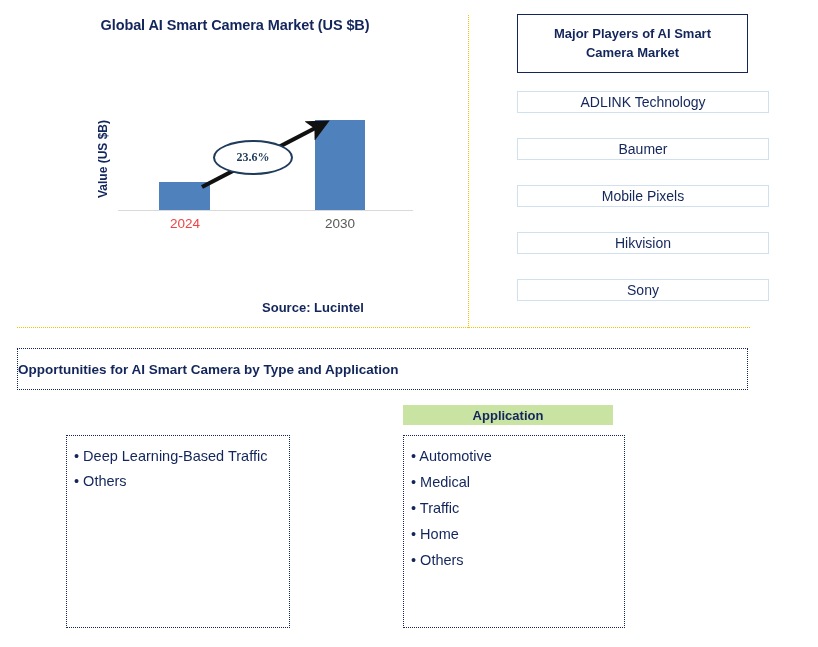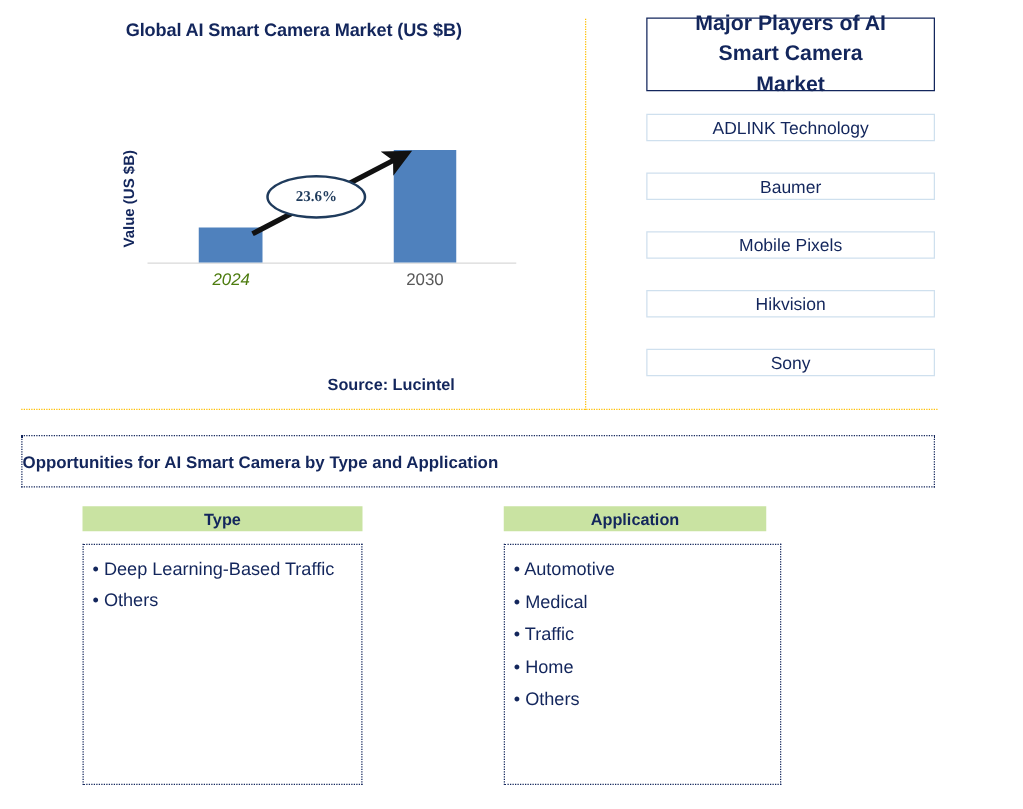--- a/index.html
+++ b/index.html
@@ -76,22 +76,21 @@
     width: 295px;
     height: 1px;
     background: #d9d9d9;
   }
   #x-tick-2024 {
     position: absolute;
     left: 145px; top: 216px;
     width: 80px;
     text-align: center;
     font-size: 13.5px;
-    color: #4d7c0f;
-    font-style: italic;
+    color: #ef4444;
   }
   #x-tick-2030 {
     position: absolute;
     left: 300px; top: 216px;
     width: 80px;
     text-align: center;
     font-size: 13.5px;
     color: #595959;
   }
   #cagr-arrow {
@@ -160,30 +159,30 @@
   }
   #players-header {
     box-sizing: border-box;
     width: 231px;
     height: 59px;
     border: 1.4px solid #13265c;
     display: flex;
     align-items: center;
     justify-content: center;
     text-align: center;
-    font-size: 17px;
+    font-size: 13px;
     font-weight: bold;
     line-height: 1.45;
     color: #13265c;
     padding: 0 30px;
     background: #ffffff;
   }
   .player-box {
     box-sizing: border-box;
-    width: 231px;
+    width: 252px;
     height: 22px;
     border: 1px solid #cfe0ee;
     display: flex;
     align-items: center;
     justify-content: center;
     font-size: 14px;
     color: #13265c;
     background: #ffffff;
   }
   #player-list { margin-top: 18px; }
@@ -291,21 +290,20 @@
       <div class="player-box">Mobile Pixels</div>
       <div class="player-box">Hikvision</div>
       <div class="player-box">Sony</div>
     </div>
   </div>
 
   <div id="opportunities-box">
     <span id="opportunities-title">Opportunities for AI Smart Camera by Type and Application</span>
   </div>
 
-  <div class="col-header" id="type-header">Type</div>
 
   <div class="col-header" id="application-header">Application</div>
 
   <div class="col-list" id="type-list">
     <div class="bullet-item">• Deep Learning-Based Traffic</div>
     <div class="bullet-item">• Others</div>
   </div>
 
   <div class="col-list" id="application-list">
     <div class="bullet-item">• Automotive</div>

